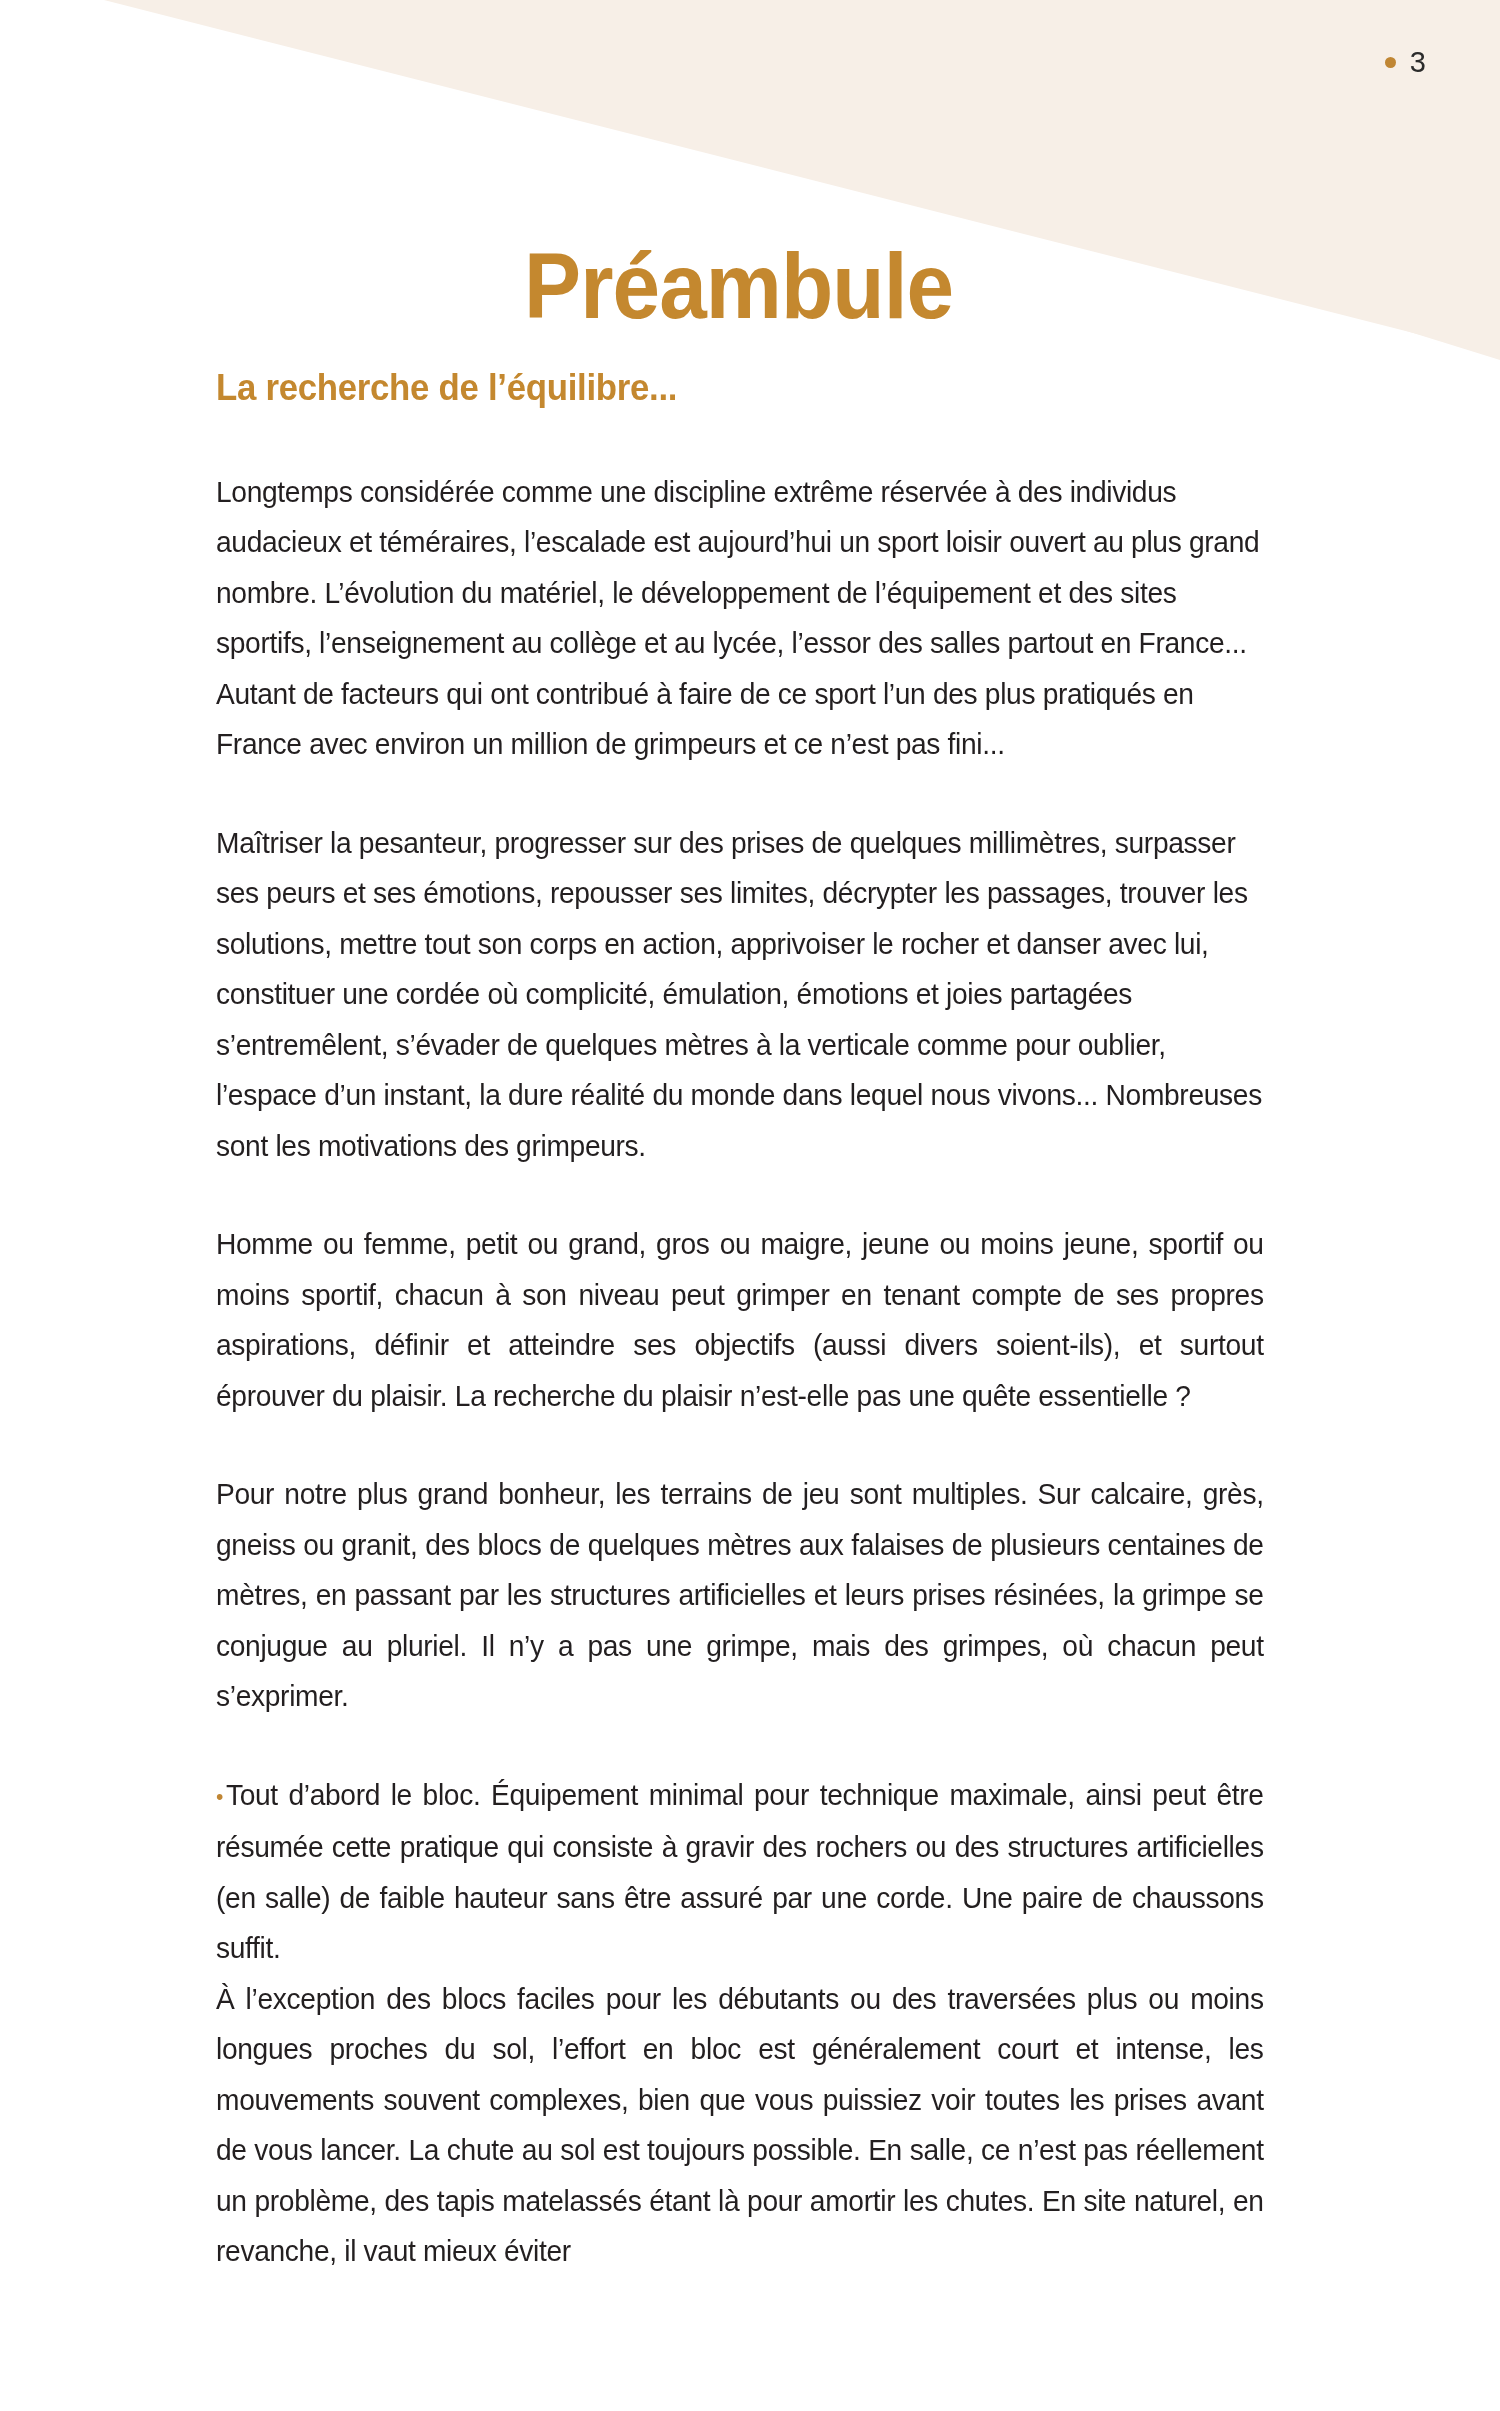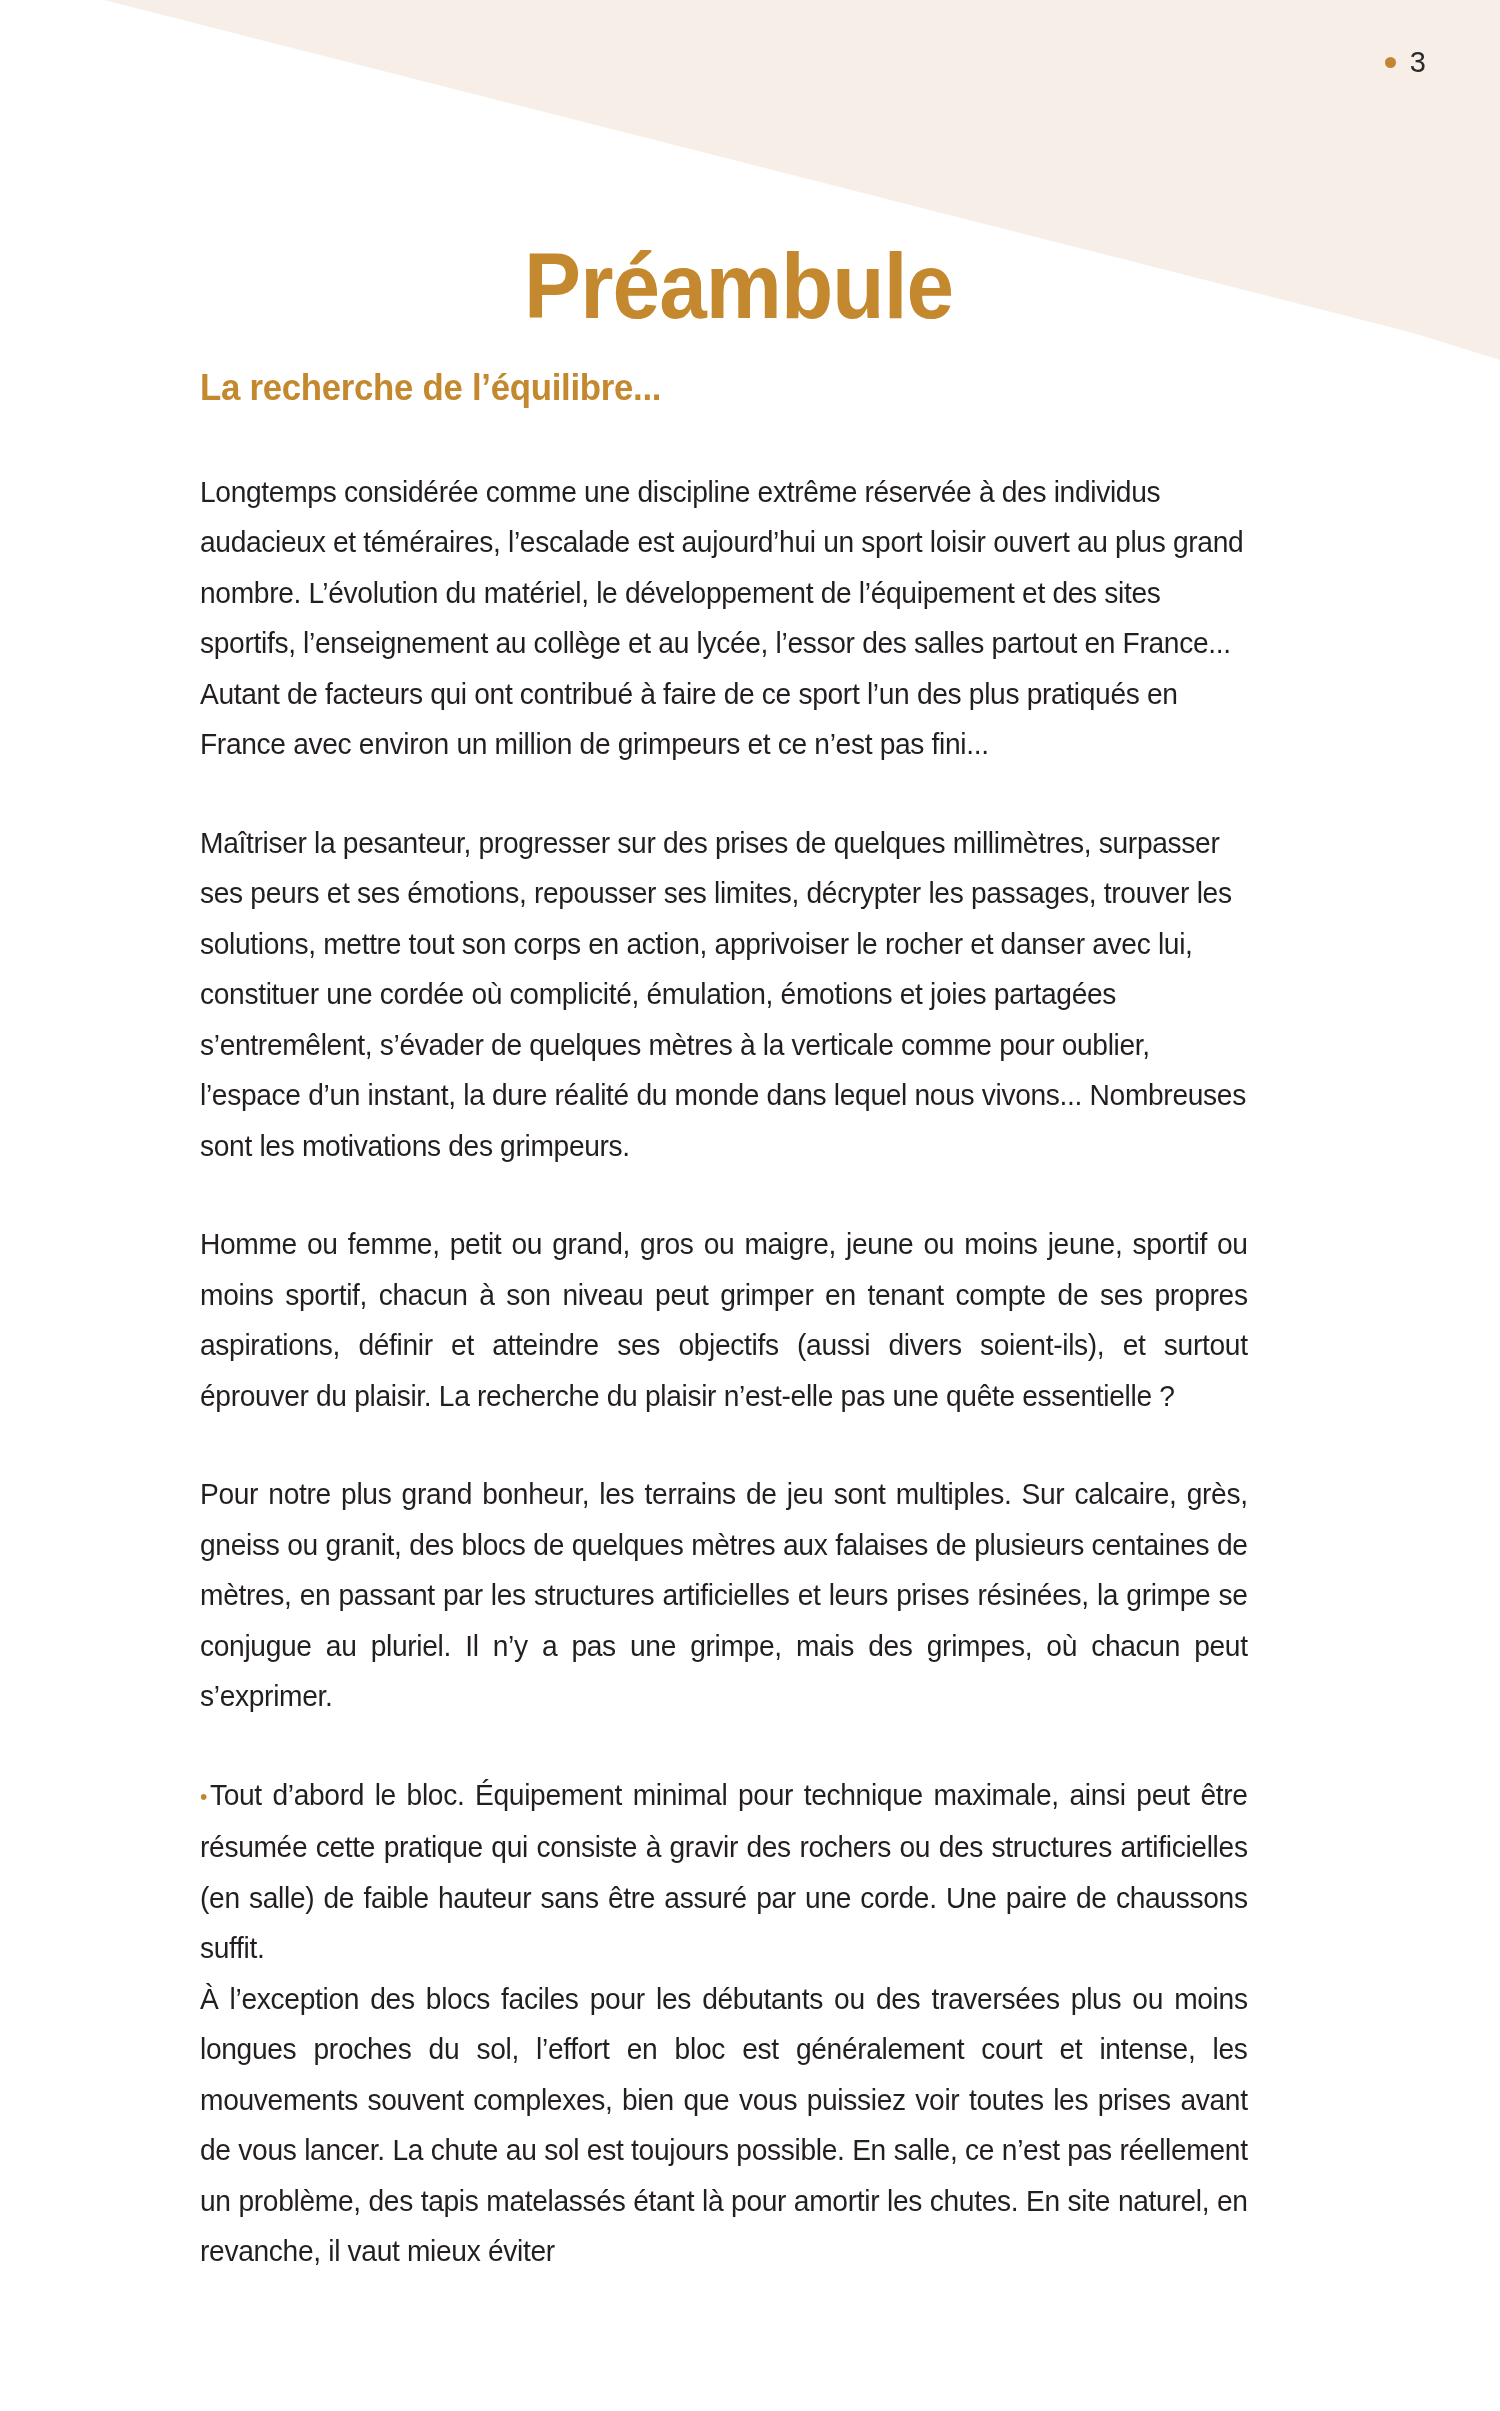--- a/index.html
+++ b/index.html
@@ -64,21 +64,21 @@
     letter-spacing: -1px;
     color: #C4882F;
     transform: scaleX(0.93);
     transform-origin: left top;
     white-space: nowrap;
   }
 
   
   #content {
     position: absolute;
-    left: 200px;
+    left: 216px;
     top: 368px;
     width: 1097px;
     z-index: 4;
   }
 
   #subtitle {
     font-family: "Liberation Sans", sans-serif;
     font-weight: 700;
     font-size: 37px;
     line-height: 1.1;

